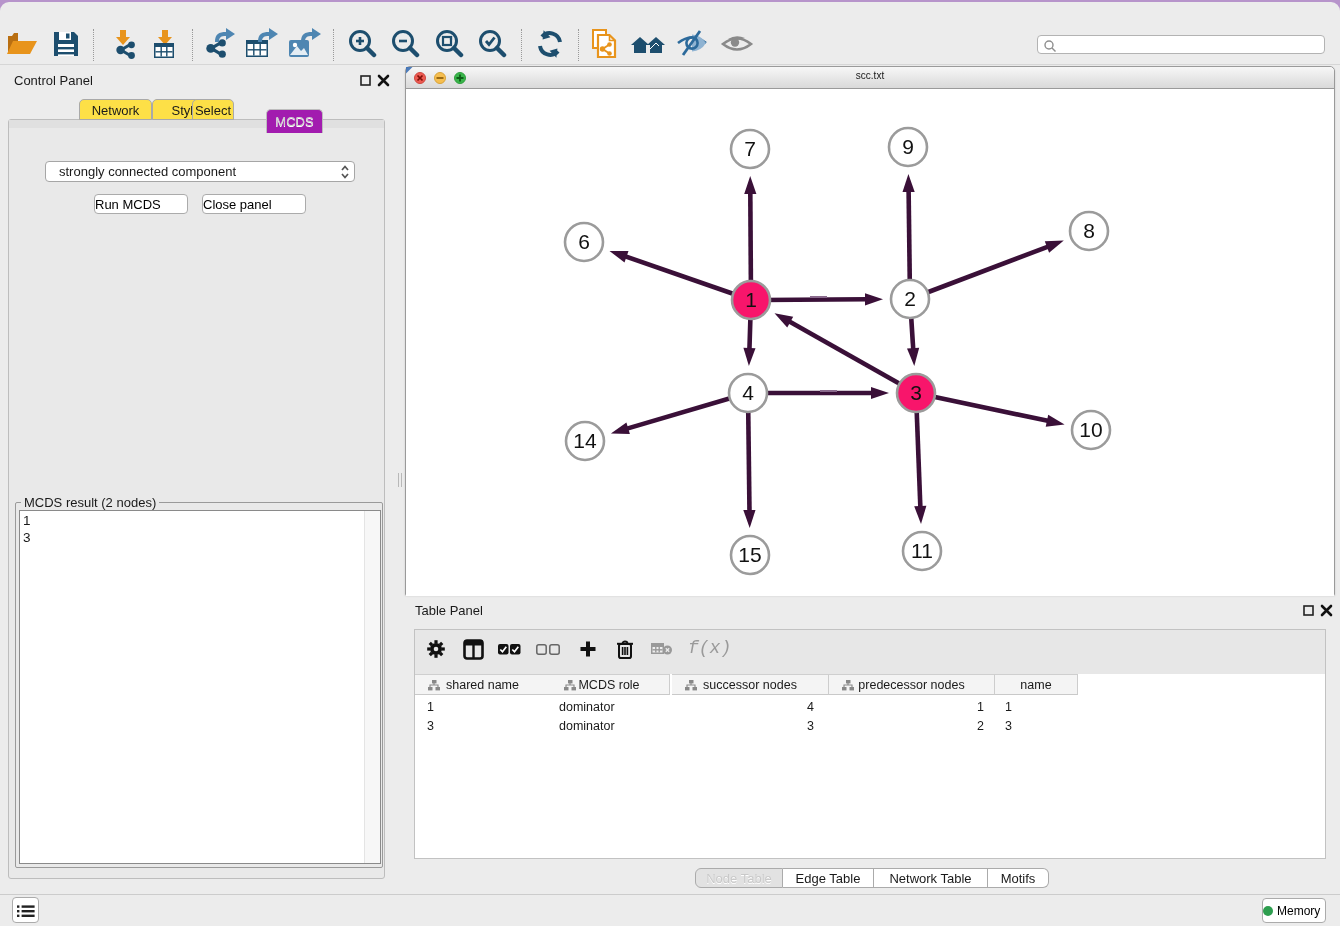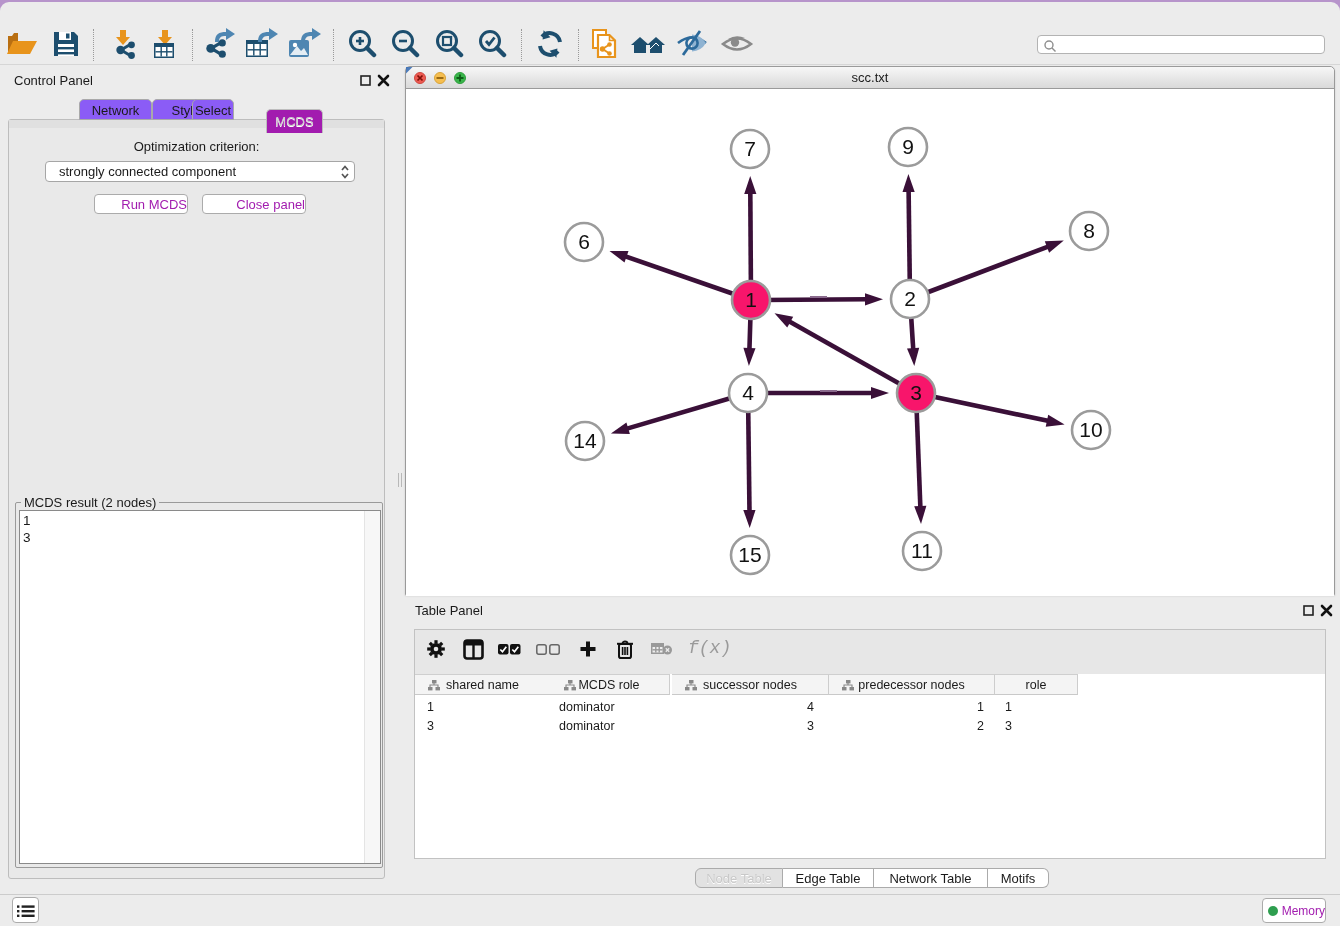--- a/index.html
+++ b/index.html
@@ -3,22 +3,22 @@
 *{margin:0;padding:0;box-sizing:border-box}
 html,body{width:1340px;height:926px;overflow:hidden}
 body{background:#B794CB;font-family:"Liberation Sans",sans-serif;font-size:13px;color:#1a1a1a;position:relative}
 .abs{position:absolute}
 .win{position:absolute;left:0;top:2px;width:1340px;height:924px;background:#ECECEC;border-radius:9px 9px 0 0}
 .titlebar{position:absolute;left:0;top:0;width:100%;height:23px;background:#F5F5F5;border-bottom:1px solid #D4D4D4;border-radius:9px 9px 0 0}
 .tl{position:absolute;top:7px;width:12px;height:12px;border-radius:50%;background:#DADADA;border:1px solid #C3C3C3}
 .wtitle{position:absolute;top:4px;width:100%;text-align:center;color:#AFAAB5;font-size:13px}
 .toolbar{position:absolute;left:0;top:23px;width:100%;height:40px;background:#ECECEC;border-bottom:1px solid #D6D6D6}
 .cpanel{position:absolute;left:0;top:63px;width:393px;height:828px;background:#ECECEC}
-.tab{position:absolute;top:0;height:21px;line-height:21px;text-align:center;font-size:13px;background:#8b5cf6;border:1px solid #A9A9A9;border-radius:5px 5px 0 0}
-.btn{position:absolute;background:#fff;border:1px solid #ABABAB;border-radius:4px;text-align:right;font-size:13px;color:#a21caf}
+.tab{position:absolute;top:0;height:21px;line-height:21px;text-align:center;font-size:13px;background:#fde047;border:1px solid #A9A9A9;border-radius:5px 5px 0 0}
+.btn{position:absolute;background:#fff;border:1px solid #ABABAB;border-radius:4px;text-align:left;font-size:13px;color:#000000}
 .netwin{position:absolute;left:405px;top:64px;width:930px;height:529px;background:#fff;border:1px solid #9a9a9a;border-radius:5px 5px 0 0;box-shadow:0 1px 2px rgba(0,0,0,0.15)}
 .nettitle{position:absolute;left:0;top:0;width:100%;height:22px;background:linear-gradient(#F7F7F7,#D9D9D9);border-bottom:1px solid #9a9a9a;border-radius:5px 5px 0 0}
 .mtl{position:absolute;top:5px;width:12px;height:12px;border-radius:50%}
 .tpanel{position:absolute;left:405px;top:597px;width:930px;height:296px;background:#ECECEC}
 .thead{background:#F4F4F4;border-right:1px solid #CDCDCD;border-top:1px solid #CFCFCF;border-bottom:1px solid #C9C9C9;position:absolute;top:75px;height:21px;font-size:12.5px;text-align:center;line-height:20px}
 .btab{position:absolute;top:0;height:20px;line-height:20px;text-align:center;font-size:13px;background:#fff;border:1px solid #ABABAB}
 </style></head><body>
 <div class="win">
 <div class="toolbar">
       <div style="position:absolute;left:5px;top:4px"><svg width="34" height="30" viewBox="0 0 34 30" style="">
@@ -165,36 +165,35 @@
       </svg>
       <svg width="13" height="13" class="abs" style="left:377px;top:9px">
         <path d="M2 2 L11 11 M11 2 L2 11" stroke="#111" stroke-width="2.6" stroke-linecap="round"></path>
       </svg>
       <div class="abs" style="left:8px;top:54px;width:377px;height:760px;background:#E9E9E9;border:1px solid #BDBDBD;border-radius:3px"></div>
       <div class="abs" style="left:9px;top:55px;width:375px;height:8px;background:#E0E0E0"></div>
       <div class="tab" style="left:79px;top:34px;width:73px">Network</div>
       <div class="tab" style="left:152px;top:34px;width:68px">Style</div>
       <div class="tab" style="left:192px;top:34px;width:42px">Select</div>
       <div class="tab" style="left:266px;top:44px;width:57px;height:24px;line-height:24px;background:#a21caf;border-color:#BDBDBD;color:#CDCDCD;text-shadow:0 1px 0 #fff;border-bottom:none">MCDS</div>
-      <div class="abs" style="left:9px;top:74px;width:375px;text-align:center">Optimization criterion:</div>
       <div class="abs" style="left:45px;top:96px;width:310px;height:21px;background:#fff;border:1px solid #A6A6A6;border-radius:4px;line-height:19px;padding-left:13px">strongly connected component</div>
       <svg width="10" height="14" class="abs" style="left:340px;top:100px">
         <path d="M2 5 L5 1.5 L8 5 M2 9 L5 12.5 L8 9" fill="none" stroke="#555" stroke-width="1.7"></path>
       </svg>
       <div class="btn" style="left:94px;top:129px;width:94px;height:20px;line-height:19px">Run MCDS</div>
       <div class="btn" style="left:202px;top:129px;width:104px;height:20px;line-height:19px">Close panel</div>
       <div class="abs" style="left:15px;top:437px;width:368px;height:366px;border:1px solid #9a9a9a;border-radius:2px"></div>
       <div class="abs" style="left:21px;top:430px;background:#E9E9E9;padding:0 3px;font-size:13px">MCDS result (2 nodes)</div>
       <div class="abs" style="left:19px;top:445px;width:362px;height:354px;background:#fff;border:1px solid #8a8a8a"></div>
       <div class="abs" style="left:364px;top:446px;width:16px;height:352px;background:#F7F7F7;border-left:1px solid #E4E4E4"></div>
       <div class="abs" style="left:23px;top:448px;font-size:13.5px;line-height:16.5px">1<br>3</div>
     </div>
     <div class="netwin">
       <div class="nettitle">
-        <div class="wtitle" style="color:#1a1a1a;top:3px;font-size:13px">scc.txt</div>
+        <div class="wtitle" style="color:#1a1a1a;top:3px;font-size:10px">scc.txt</div>
         <div class="mtl" style="left:8px;background:#EE5B52;border:1px solid #CE4840">
           <svg width="10" height="10" style="position:absolute;left:0;top:0">
             <path d="M2.5 2.5 L7.5 7.5 M7.5 2.5 L2.5 7.5" stroke="#7E0F08" stroke-width="1.7"></path>
           </svg>
         </div>
         <div class="mtl" style="left:28px;background:#F6BE4F;border:1px solid #D8A339">
           <svg width="10" height="10" style="position:absolute;left:0;top:0">
             <path d="M1.5 5 H8.5" stroke="#91600C" stroke-width="1.8"></path>
           </svg>
         </div>
@@ -367,21 +366,21 @@
         </svg></div>
       <div class="thead" style="left:424px;width:166px">predecessor nodes</div>
       <div class="abs" style="left:437px;top:80px"><svg width="12" height="11" viewBox="0 0 12 11" style="">
           <g fill="#888">
             <rect x="4" y="0" width="4.5" height="3.4"></rect>
             <rect x="0" y="7" width="4.5" height="3.4"></rect>
             <rect x="7.5" y="7" width="4.5" height="3.4"></rect>
             <path d="M6 3 V5 M2 7 V5 H10 V7" stroke="#888" stroke-width="1.1" fill="none"></path>
           </g>
         </svg></div>
-      <div class="thead" style="left:590px;width:83px">role</div>
+      <div class="thead" style="left:590px;width:83px">name</div>
       <div class="abs" style="left:22px;top:101px;font-size:12.5px">1</div>
       <div class="abs" style="left:154px;top:101px;font-size:12.5px">dominator</div>
       <div class="abs" style="left:266px;top:101px;width:143px;text-align:right;font-size:12.5px">4</div>
       <div class="abs" style="left:423px;top:101px;width:156px;text-align:right;font-size:12.5px">1</div>
       <div class="abs" style="left:600px;top:101px;font-size:12.5px">1</div>
       <div class="abs" style="left:22px;top:120px;font-size:12.5px">3</div>
       <div class="abs" style="left:154px;top:120px;font-size:12.5px">dominator</div>
       <div class="abs" style="left:266px;top:120px;width:143px;text-align:right;font-size:12.5px">3</div>
       <div class="abs" style="left:423px;top:120px;width:156px;text-align:right;font-size:12.5px">2</div>
       <div class="abs" style="left:600px;top:120px;font-size:12.5px">3</div>

